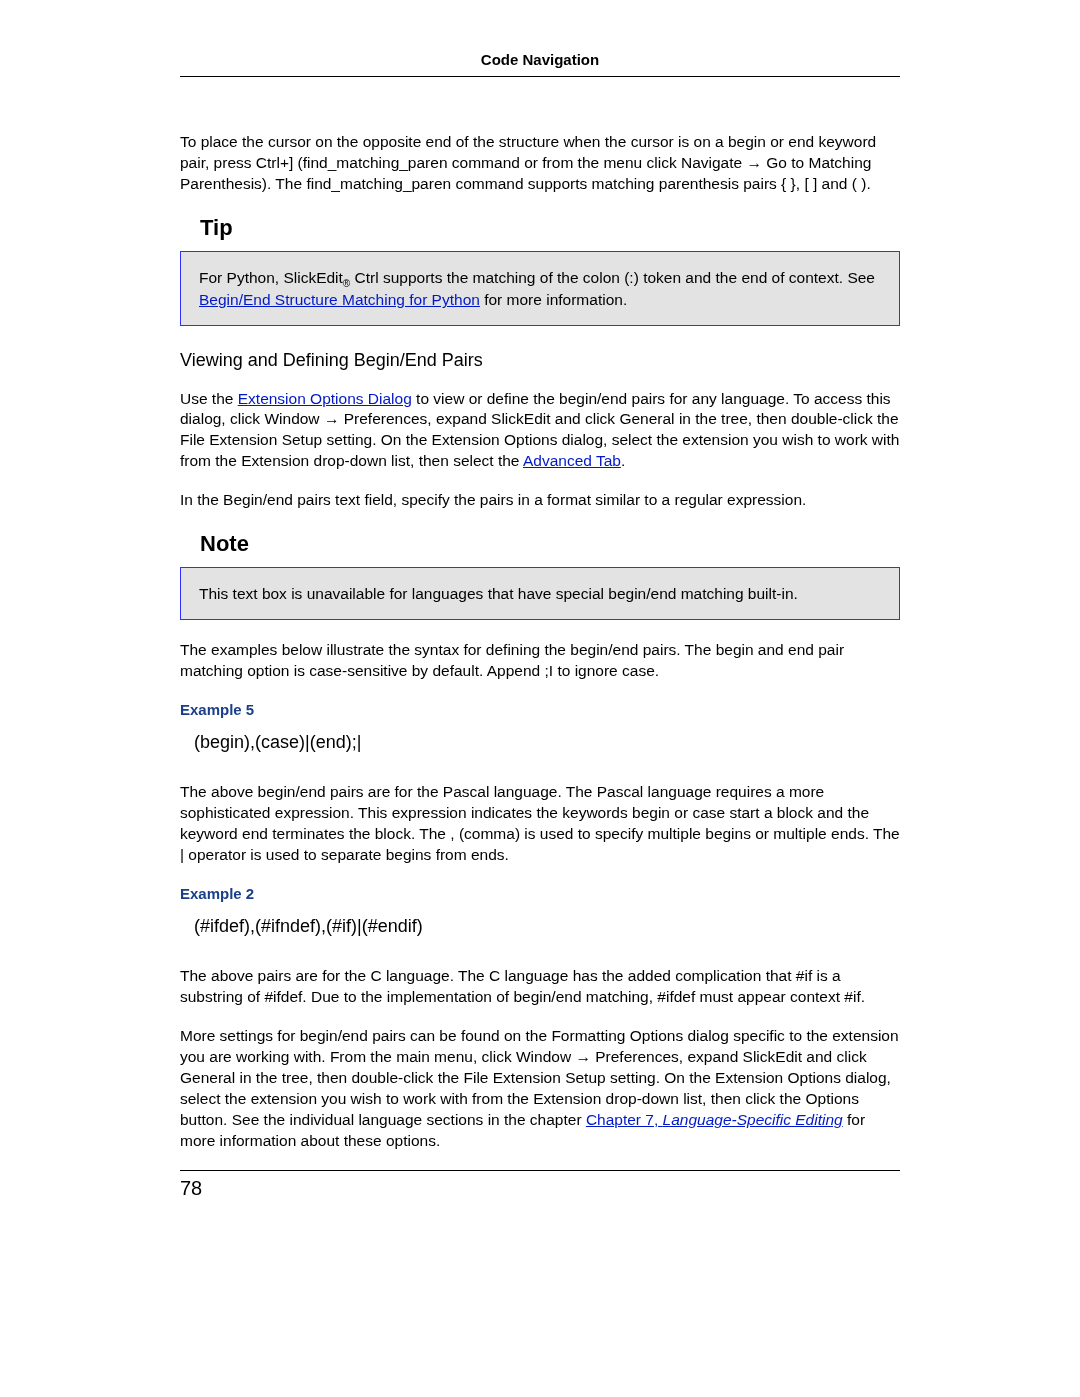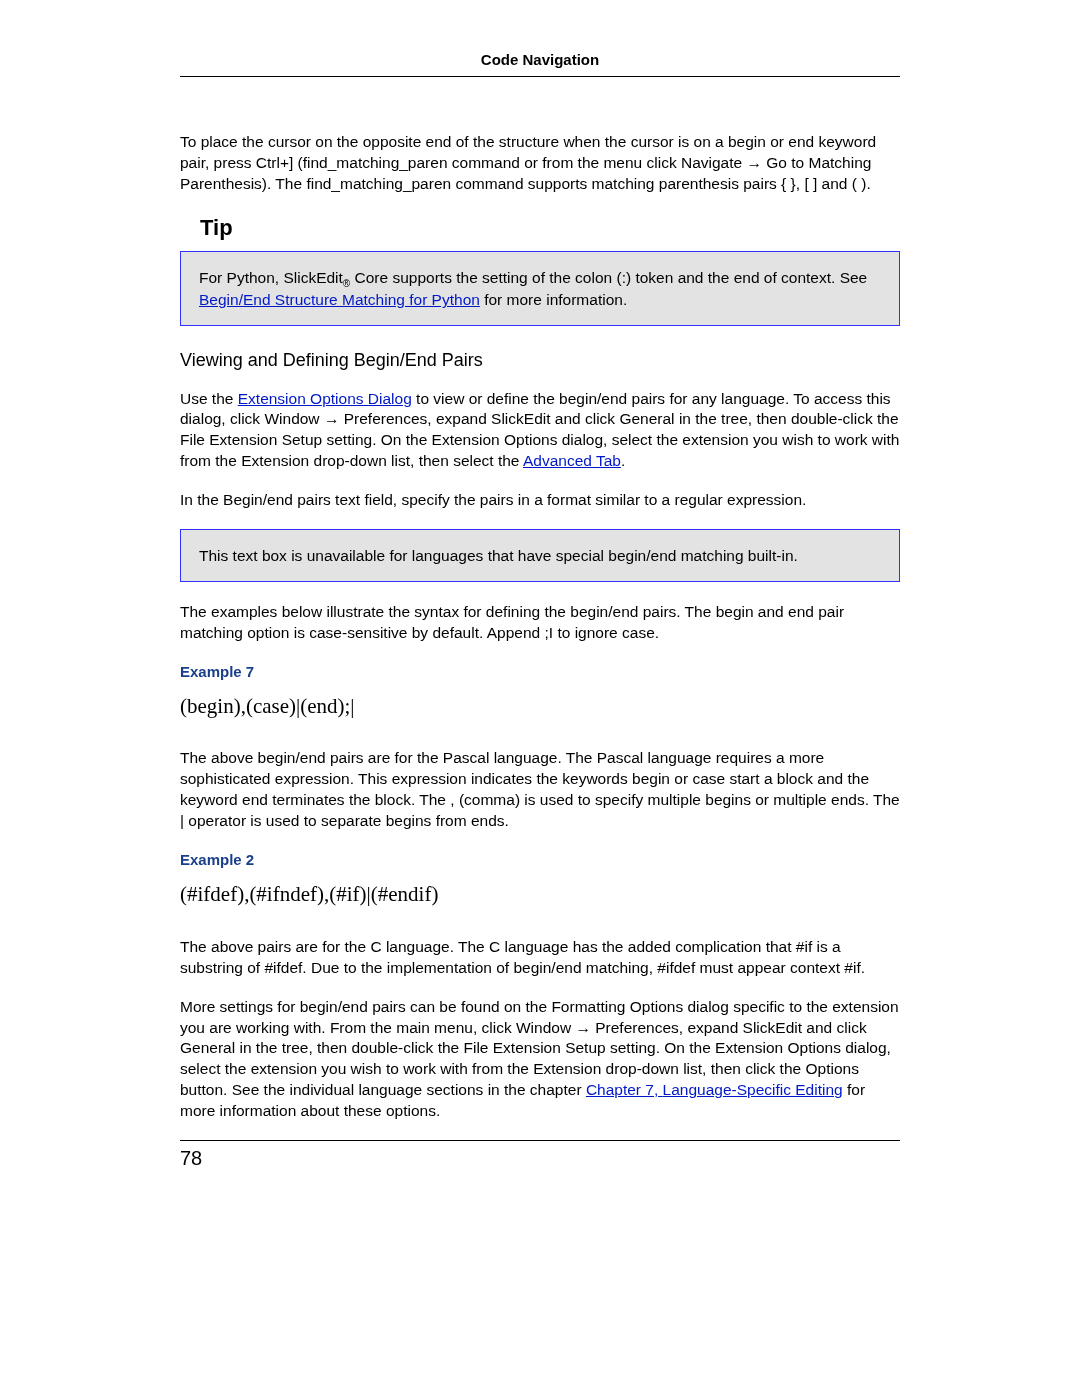--- a/index.html
+++ b/index.html
@@ -55,75 +55,76 @@
     font-weight: normal;
     margin: 22px 0 16px 0;
   }
   .example-label {
     color: #1a3f8a;
     font-weight: bold;
     font-size: 15px;
     margin: 8px 0 10px 0;
   }
   pre.code {
-    font-family: Liberation Serif, serif;
-    font-size: 21px;
-    margin: 0 0 28px 0;
+    font-family: Liberation Sans, sans-serif;
+    font-size: 18px;
+    margin: 0 0 28px 14px;
     white-space: pre;
   }
   a.link {
     color: #0018c8;
     text-decoration: underline;
   }
   .b { font-weight: normal; }
-  .i { }
+  .i { font-style: italic; }
   .arrow { font-family: sans-serif; }
   .page-num { font-size: 20px; }
   sub.reg { font-size: 10px; vertical-align: sub; }
 </style>
 </head>
 <body>
 
 <div class="page">
 
   <div class="header-title">Code Navigation</div>
   <hr class="hr-top">
 
   <p class="para-block">
     <span>To place the cursor on the opposite end of the structure when the cursor is on a begin or end keyword pair, press </span><span class="b">Ctrl+]</span><span> (</span><span class="b">find_matching_paren</span><span> command or from the menu click </span><span class="b">Navigate</span><span class="arrow"> → </span><span class="b">Go to Matching Parenthesis</span><span>). The </span><span class="b">find_matching_paren</span><span> command supports matching parenthesis pairs { }, [ ] and ( ).</span>
   </p>
 
   <div class="callout">
     <div class="callout-title">Tip</div>
     <div class="callout-box">
-      <span>For Python, SlickEdit</span><sub class="reg">®</sub><span> Core supports the setting of the colon (:) token and the end of context. See </span><a href="#" class="link">Begin/End Structure Matching for Python</a><span> for more information.</span>
+      <span>For Python, SlickEdit</span><sub class="reg">®</sub><span> Ctrl supports the matching of the colon (:) token and the end of context. See </span><a href="#" class="link">Begin/End Structure Matching for Python</a><span> for more information.</span>
     </div>
   </div>
 
   <h2 class="section">Viewing and Defining Begin/End Pairs</h2>
 
   <p class="para-block">
     <span>Use the </span><a href="#" class="link">Extension Options Dialog</a><span> to view or define the begin/end pairs for any language. To access this dialog, click </span><span class="b">Window</span><span class="arrow"> → </span><span class="b">Preferences</span><span>, expand </span><span class="b">SlickEdit</span><span> and click </span><span class="b">General</span><span> in the tree, then double-click the </span><span class="b">File Extension Setup</span><span> setting. On the Extension Options dialog, select the extension you wish to work with from the </span><span class="b">Extension</span><span> drop-down list, then select the </span><a href="#" class="link">Advanced Tab</a><span>.</span>
   </p>
 
   <p class="para-block">
     <span>In the </span><span class="b">Begin/end pairs</span><span> text field, specify the pairs in a format similar to a regular expression.</span>
   </p>
 
   <div class="callout">
+    <div class="callout-title">Note</div>
     <div class="callout-box">
       <span>This text box is unavailable for languages that have special begin/end matching built-in.</span>
     </div>
   </div>
 
   <p class="para-block">
     <span>The examples below illustrate the syntax for defining the begin/end pairs. The begin and end pair matching option is case-sensitive by default. Append </span><span class="b">;I</span><span> to ignore case.</span>
   </p>
 
-  <div class="example-label">Example 7</div>
+  <div class="example-label">Example 5</div>
   <pre class="code">(begin),(case)|(end);|</pre>
 
   <p class="para-block">
     <span>The above begin/end pairs are for the Pascal language. The Pascal language requires a more sophisticated expression. This expression indicates the keywords </span><span class="b">begin</span><span> or </span><span class="b">case</span><span> start a block and the keyword </span><span class="b">end</span><span> terminates the block. The </span><span class="b">,</span><span> (comma) is used to specify multiple begins or multiple ends. The | operator is used to separate begins from ends.</span>
   </p>
 
   <div class="example-label">Example 2</div>
   <pre class="code">(#ifdef),(#ifndef),(#if)|(#endif)</pre>
 
   <p class="para-block">

